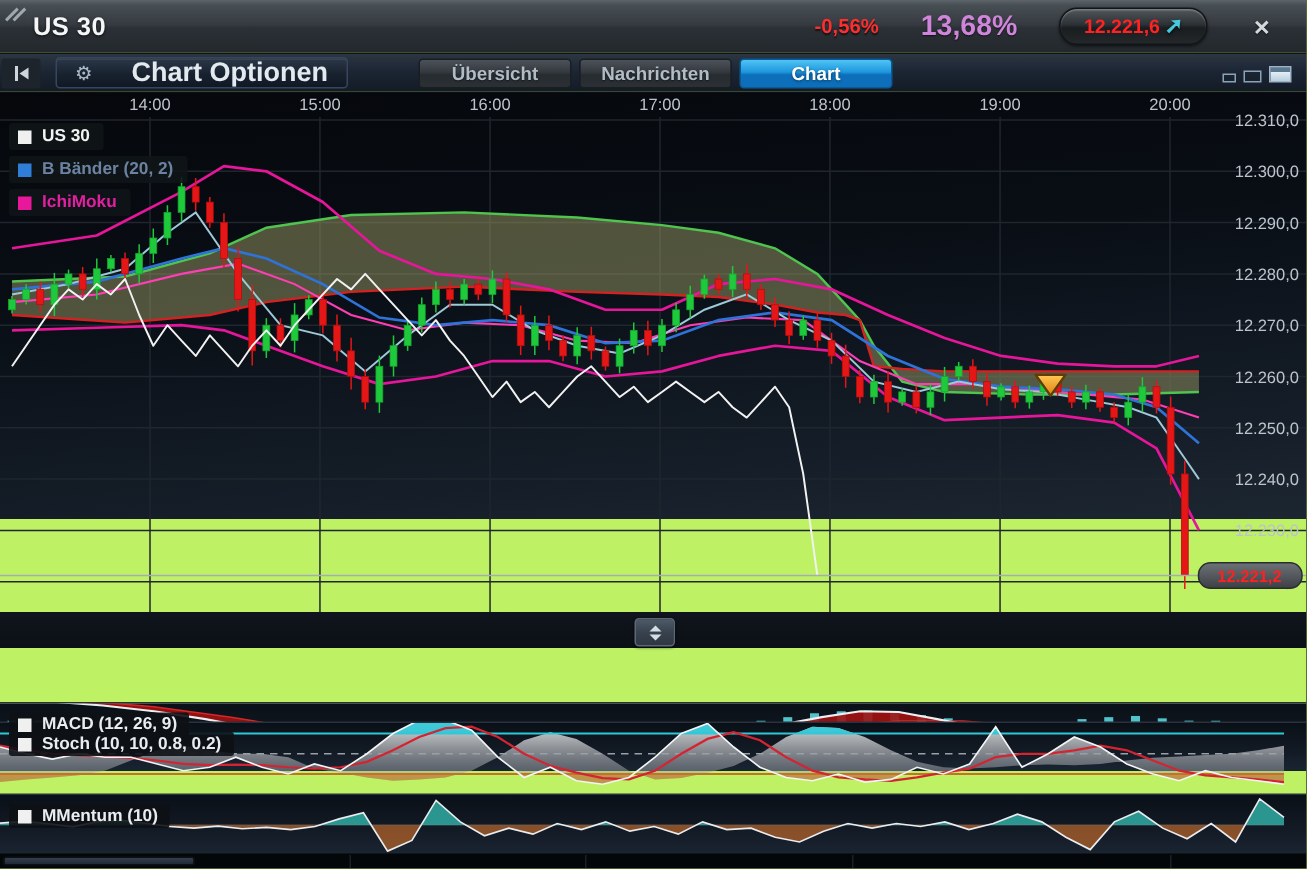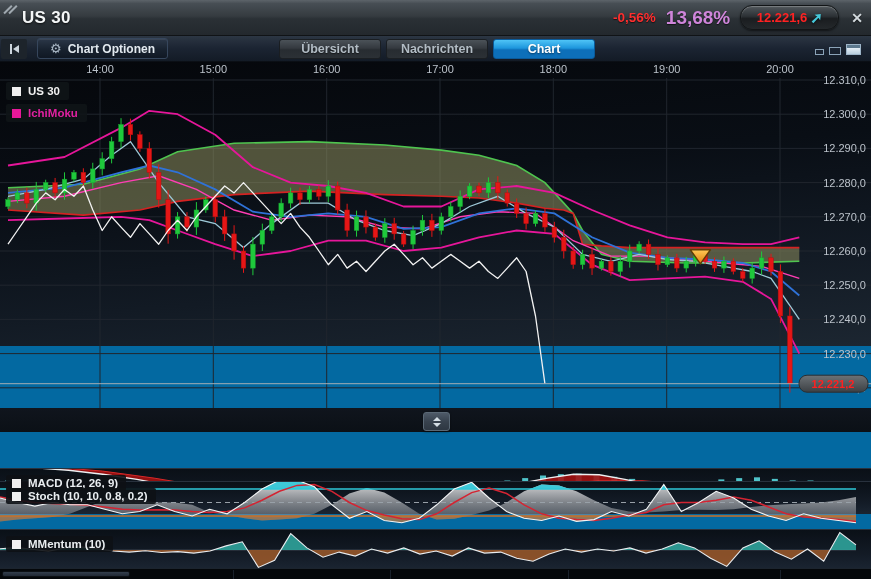--- a/index.html
+++ b/index.html
@@ -1,29 +1,29 @@
 <!DOCTYPE html>
 <html><head>
 <meta charset="utf-8">
 <style>
   html,body{margin:0;padding:0;background:#070a0e;font-family:"Liberation Sans",sans-serif;
     -webkit-font-smoothing:antialiased;}
-  #app{position:relative;width:871px;height:579px;overflow:hidden;background:#0369a1;
+  #app{position:relative;width:871px;height:579px;overflow:hidden;background:#bef264;
     user-select:none;}
 
   
   .titlebar{position:absolute;left:0;top:0;width:871px;height:36px;
     background:linear-gradient(#5d646a 0%,#474e54 10%,#353b40 46%,#2a3035 54%,#23282d 100%);
     border-bottom:1px solid #101316;display:flex;align-items:center;box-sizing:border-box;}
   .resize-handle{position:absolute;left:7px;top:4px;width:12px;height:12px;}
   .resize-handle i{position:absolute;width:1.5px;height:11px;background:#9fa8af;transform:rotate(45deg);display:block;}
   .resize-handle i:nth-child(2){left:5px;}
   .symbol{margin-left:22px;font-size:17px;font-weight:bold;color:#f4f6f7;
     text-shadow:0 1px 2px rgba(0,0,0,.7);letter-spacing:.3px;}
-  .tb-right{margin-left:auto;display:flex;align-items:center;gap:10px;padding-right:8px;}
+  .tb-right{margin-left:auto;display:flex;align-items:center;gap:28px;padding-right:24px;}
   .pct-red{color:#ff2e2e;font-weight:bold;font-size:13.5px;text-shadow:0 1px 1px rgba(0,0,0,.6);}
   .pct-violet{color:#cf85da;font-weight:bold;font-size:19px;text-shadow:0 1px 1px rgba(0,0,0,.6);}
   .price-pill{display:flex;align-items:center;justify-content:center;width:97px;height:23px;
     border-radius:12px;border:1px solid #121517;cursor:pointer;
     background:linear-gradient(#51575c 0%,#2c3135 45%,#1a1d20 55%,#24282b 100%);
     box-shadow:inset 0 1px 1px rgba(255,255,255,.25),0 1px 2px rgba(0,0,0,.55);
     color:#ff2222;font-weight:bold;font-size:13px;gap:3px;}
   .price-pill .arr{font-size:15px;font-weight:bold;line-height:1;}
   .arr-down{color:#f5a623;text-shadow:0 1px 2px rgba(0,0,0,.6);}
   .arr-up{color:#46c9da;text-shadow:0 1px 2px rgba(0,0,0,.6);}
@@ -37,21 +37,21 @@
   .collapse-btn{width:26px;height:20px;margin-left:1px;display:flex;align-items:center;justify-content:center;
     background:#1d242b;border-radius:2px;cursor:pointer;gap:1px;}
   .collapse-btn .bar{width:2px;height:10px;background:#cdd6dd;}
   .collapse-btn .tri{width:0;height:0;border-top:4px solid transparent;border-bottom:4px solid transparent;
     border-right:6px solid #cdd6dd;}
   .chartopt-btn{margin-left:10px;height:19px;display:flex;align-items:center;padding:0 12px;gap:6px;
     border-radius:3px;border:1px solid #36465c;cursor:pointer;
     background:linear-gradient(#2b3748 0%,#18222f 55%,#101824 100%);
     box-shadow:inset 0 1px 0 rgba(255,255,255,.08);}
   .chartopt-btn .gear{color:#aab8c6;font-size:13px;line-height:1;}
-  .chartopt-btn .lbl{color:#e2e9ef;font-size:12px;font-weight:bold;}
+  .chartopt-btn .lbl{color:#e2e9ef;font-size:18px;font-weight:bold;margin-left:20px;}
   .tabs{position:absolute;left:279px;top:3px;display:flex;gap:5px;}
   .tab{width:102px;height:20px;display:flex;align-items:center;justify-content:center;
     border-radius:3px;font-size:12.5px;font-weight:bold;cursor:pointer;box-sizing:border-box;
     border:1px solid #1a1e22;color:#b2bcc4;
     background:linear-gradient(#4b5258 0%,#34393f 45%,#272c31 55%,#2b3035 100%);
     text-shadow:0 1px 1px rgba(0,0,0,.5);}
   .tab.active{color:#ffffff;border:1px solid #0a5success;border:1px solid #0a5a9a;
     background:linear-gradient(#4fc4f6 0%,#1d96dd 45%,#0d6fb9 55%,#0d6fb9 100%);
     text-shadow:0 1px 2px rgba(0,0,0,.45);}
   .win-controls{position:absolute;right:10px;top:8px;display:flex;align-items:flex-end;gap:5px;}
@@ -369,20 +369,24 @@
         <rect x="799" y="313.1959999999975" width="69" height="17" rx="8" fill="url(#badgeG)" stroke="#2a2d30"></rect>
         <text x="833" y="325.6959999999975" fill="#ff2020" font-size="11px" font-weight="bold" text-anchor="middle" font-family="Liberation Sans">12.221,2</text>
         <path d="M 690.37 187.84 L 710.37 187.84 L 700.37 201.84 Z" fill="url(#markG)" stroke="#5f3d07" stroke-width="1.5" stroke-linejoin="round"></path>
       </svg>
     <div class="legend">
       <div class="legend-chip">
         <span class="sw" style="background: rgb(240, 240, 240);"></span>
         <span style="color: rgb(242, 242, 242);">US 30</span>
       </div>
       <div class="legend-chip">
+        <span class="sw" style="background: rgb(47, 127, 217);"></span>
+        <span style="color: rgb(108, 130, 162);">B Bänder (20, 2)</span>
+      </div>
+      <div class="legend-chip">
         <span class="sw" style="background: rgb(232, 24, 154);"></span>
         <span style="color: rgb(224, 32, 160);">IchiMoku</span>
       </div>
     </div>
   </div>
 
   <div class="splitter">
     <div class="split-handle">
       <span class="tu"></span>
       <span class="td"></span>

